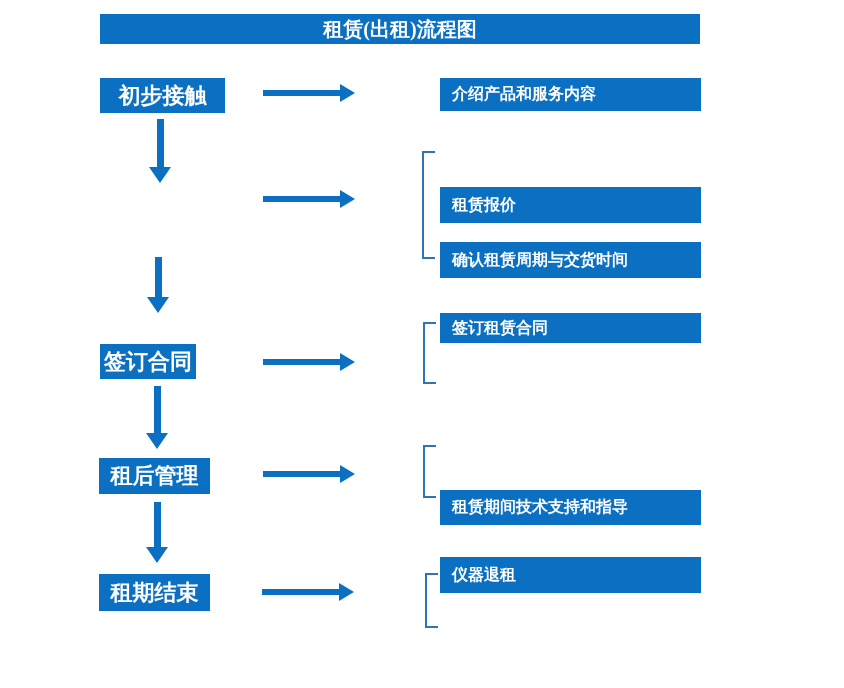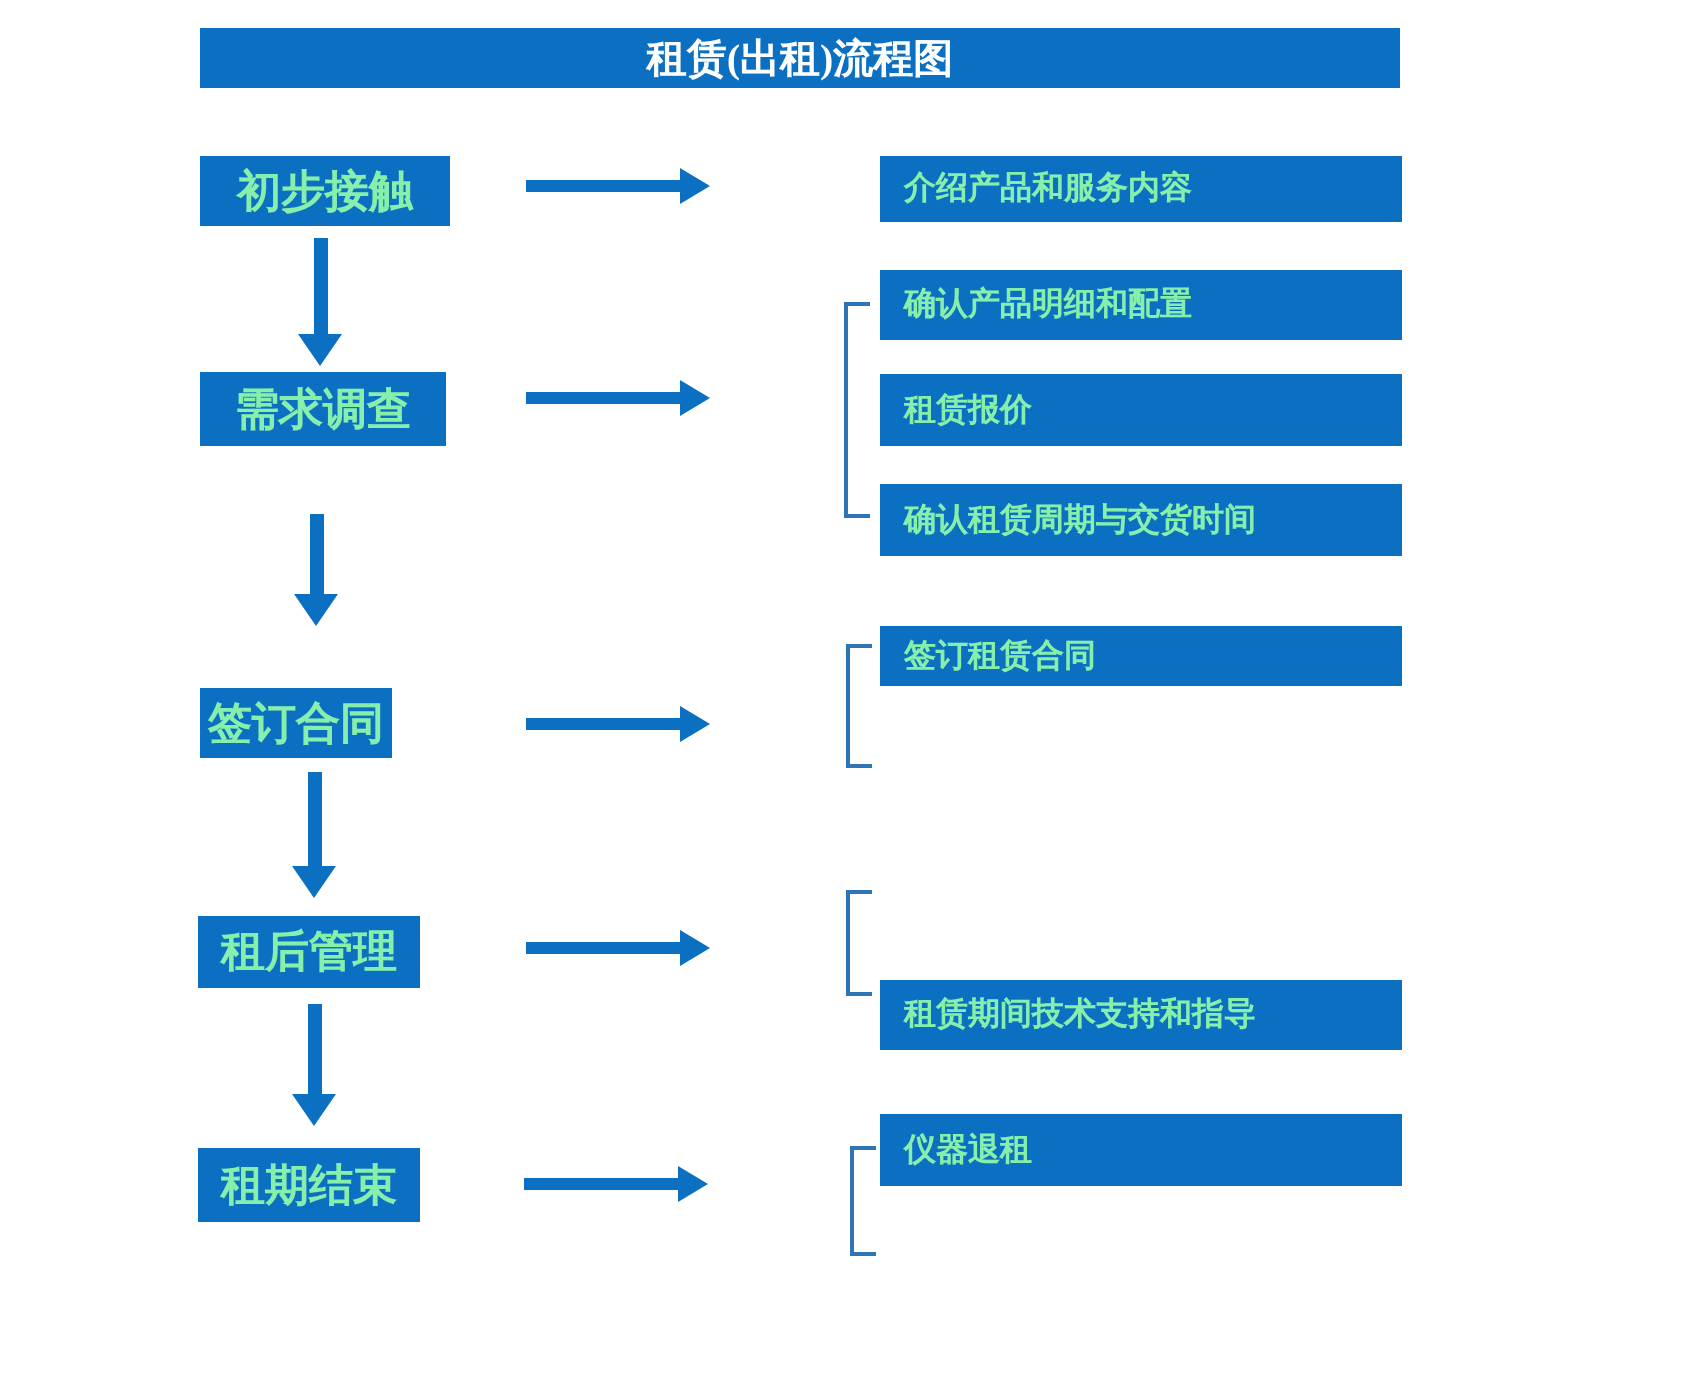--- a/index.html
+++ b/index.html
@@ -16,21 +16,21 @@
   }
   .banner{
     position:absolute;left:100px;top:14px;width:600px;height:30px;
     background:var(--blue);color:#ffffff;
     font-weight:bold;font-size:20px;
     display:flex;align-items:center;justify-content:center;
     white-space:nowrap;
   }
   .box{
     position:absolute;
-    background:var(--blue);color:#86efac;
+    background:var(--blue);color:#ffffff;
     font-weight:bold;
     display:flex;align-items:center;
     white-space:nowrap;
     box-sizing:border-box;
   }
   .step{justify-content:center;font-size:22px;}
   .detail{left:440px;width:261px;justify-content:flex-start;padding-left:12px;font-size:16px;}
   
   .harrow{
     position:absolute;height:18px;display:flex;align-items:center;
@@ -61,21 +61,20 @@
   }
 </style>
 </head>
 <body>
 
 <div class="canvas">
 
   <div class="banner">租赁(出租)流程图</div>
 
   <div class="box step" style="left:100px;top:78px;width:125px;height:35px">初步接触</div>
-  <div class="box step" style="left:100px;top:186px;width:123px;height:37px">需求调查</div>
   <div class="box step" style="left:100px;top:344px;width:96px;height:35px">签订合同</div>
   <div class="box step" style="left:99px;top:574px;width:111px;height:37px">租期结束</div>
   <div class="box step" style="left:99px;top:458px;width:111px;height:36px">租后管理</div>
 
   <div class="varrow" style="left:149px;top:119px;height:64px">
       <i class="shaft"></i>
       <i class="head"></i>
     </div>
   <div class="varrow" style="left:147px;top:257px;height:56px">
       <i class="shaft"></i>
@@ -111,21 +110,20 @@
       <i class="head"></i>
     </div>
 
   <div class="bracket" style="left:422px;top:151px;height:108px"></div>
   <div class="bracket" style="left:423px;top:322px;height:62px"></div>
   <div class="bracket" style="left:423px;top:445px;height:53px"></div>
   <div class="bracket" style="left:425px;top:573px;height:55px"></div>
 
   <div class="box detail" style="top:78px;height:33px">介绍产品和服务内容</div>
 
-  <div class="box detail" style="top:135px;height:35px">确认产品明细和配置</div>
   <div class="box detail" style="top:187px;height:36px">租赁报价</div>
   <div class="box detail" style="top:242px;height:36px">确认租赁周期与交货时间</div>
 
   <div class="box detail" style="top:313px;height:30px">签订租赁合同</div>
 
   <div class="box detail" style="top:490px;height:35px">租赁期间技术支持和指导</div>
 
   <div class="box detail" style="top:557px;height:36px">仪器退租</div>
 
 </div>

